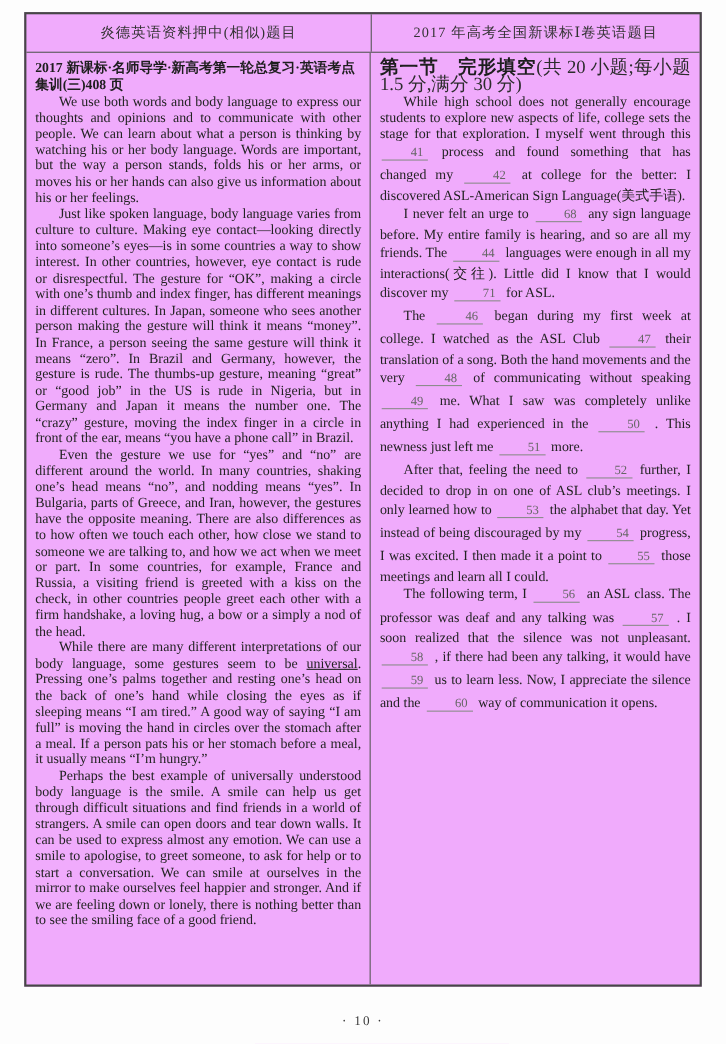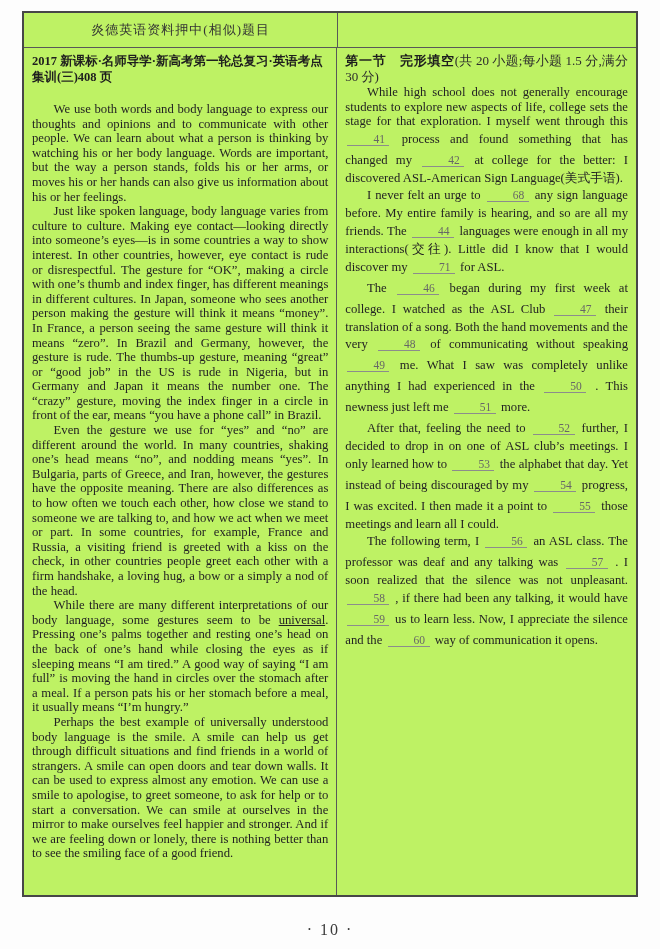--- a/index.html
+++ b/index.html
@@ -4,67 +4,68 @@
 <style>
   html,body{margin:0;padding:0;}
   body{
     width:660px;height:949px;background:#fdfdfd;
     font-family:"Liberation Serif","DejaVu Serif",serif;
     color:#262626;overflow:hidden;
   }
   .sheet{position:relative;width:660px;height:949px;}
   .frame{
     position:absolute;left:22px;top:11px;width:612px;height:882px;
-    border:2px solid #474747;display:flex;flex-direction:column;background:#bef264;
+    border:2px solid #474747;display:flex;flex-direction:column;background:#f0abfc;
   }
   .head-row{flex:0 0 34px;display:flex;border-bottom:1px solid #585858;}
   .head-cell{
     display:flex;align-items:center;justify-content:center;
     font-size:13px;letter-spacing:1px;color:#333;
     font-family:"Liberation Serif","DejaVu Serif",serif;
   }
   .head-cell.left{width:51.2%;border-right:1px solid #585858;}
   .head-cell.right{flex:1;}
   .body-row{flex:1;display:flex;overflow:hidden;}
   .col{padding:5px 8px 0 8px;overflow:hidden;}
   .col-left{width:51.2%;box-sizing:border-box;border-right:1px solid #585858;}
   .col-right{flex:1;box-sizing:border-box;}
   .src-heading{
     font-weight:bold;font-size:12.5px;line-height:16px;color:#1e1e1e;
-    text-align:left;margin-bottom:17px;
+    text-align:left;margin-bottom:0;
   }
   .passage p{
     margin:0;font-size:12.7px;line-height:14.6px;
     text-align:justify;text-indent:1.7em;color:#232323;
   }
-  .section-head{font-size:13px;line-height:16px;text-align:justify;color:#1e1e1e;}
+  .section-head{font-size:17px;line-height:16px;text-align:justify;color:#1e1e1e;}
   .sec-title{font-weight:bold;letter-spacing:0.5px;}
   .sec-note{font-weight:normal;color:#2c2c2c;}
   .cn-instr{
     margin:1px 0 0 0;font-size:12.8px;line-height:15.6px;
     text-indent:2em;text-align:justify;color:#222;
   }
   .ul{text-decoration:underline;}
   .blank{
     display:inline-block;min-width:36px;padding:0 3px;margin:4px 2px;
     text-align:center;border-bottom:1px solid #8c8c8c;
     color:#666;font-size:11.5px;line-height:12px;
   }
   .footer{
     position:absolute;left:0;right:0;top:921px;text-align:center;
-    font-size:16px;letter-spacing:2px;color:#3a3a3a;
+    font-size:12px;letter-spacing:2px;color:#3a3a3a;
   }
 </style>
 </head>
 <body>
 
 <div class="sheet">
   <div class="frame">
     <div class="head-row">
       <div class="head-cell left">炎德英语资料押中(相似)题目</div>
+      <div class="head-cell right">2017 年高考全国新课标Ⅰ卷英语题目</div>
     </div>
     <div class="body-row">
       <div class="col col-left">
         <div class="src-heading">2017 新课标·名师导学·新高考第一轮总复习·英语考点集训(三)408 页</div>
         <div class="passage">
             <p>We use both words and body language to express our thoughts and opinions and to communicate with other people. We can learn about what a person is thinking by watching his or her body language. Words are important, but the way a person stands, folds his or her arms, or moves his or her hands can also give us information about his or her feelings.</p>
             <p>Just like spoken language, body language varies from culture to culture. Making eye contact—looking directly into someone’s eyes—is in some countries a way to show interest. In other countries, however, eye contact is rude or disrespectful. The gesture for “OK”, making a circle with one’s thumb and index finger, has different meanings in different cultures. In Japan, someone who sees another person making the gesture will think it means “money”. In France, a person seeing the same gesture will think it means “zero”. In Brazil and Germany, however, the gesture is rude. The thumbs-up gesture, meaning “great” or “good job” in the US is rude in Nigeria, but in Germany and Japan it means the number one. The “crazy” gesture, moving the index finger in a circle in front of the ear, means “you have a phone call” in Brazil.</p>
             <p>Even the gesture we use for “yes” and “no” are different around the world. In many countries, shaking one’s head means “no”, and nodding means “yes”. In Bulgaria, parts of Greece, and Iran, however, the gestures have the opposite meaning. There are also differences as to how often we touch each other, how close we stand to someone we are talking to, and how we act when we meet or part. In some countries, for example, France and Russia, a visiting friend is greeted with a kiss on the check, in other countries people greet each other with a firm handshake, a loving hug, a bow or a simply a nod of the head.</p>
             <p>While there are many different interpretations of our body language, some gestures seem to be <span class="ul">universal</span>. Pressing one’s palms together and resting one’s head on the back of one’s hand while closing the eyes as if sleeping means “I am tired.” A good way of saying “I am full” is moving the hand in circles over the stomach after a meal. If a person pats his or her stomach before a meal, it usually means “I’m hungry.”</p>
             <p>Perhaps the best example of universally understood body language is the smile. A smile can help us get through difficult situations and find friends in a world of strangers. A smile can open doors and tear down walls. It can be used to express almost any emotion. We can use a smile to apologise, to greet someone, to ask for help or to start a conversation. We can smile at ourselves in the mirror to make ourselves feel happier and stronger. And if we are feeling down or lonely, there is nothing better than to see the smiling face of a good friend.</p>

